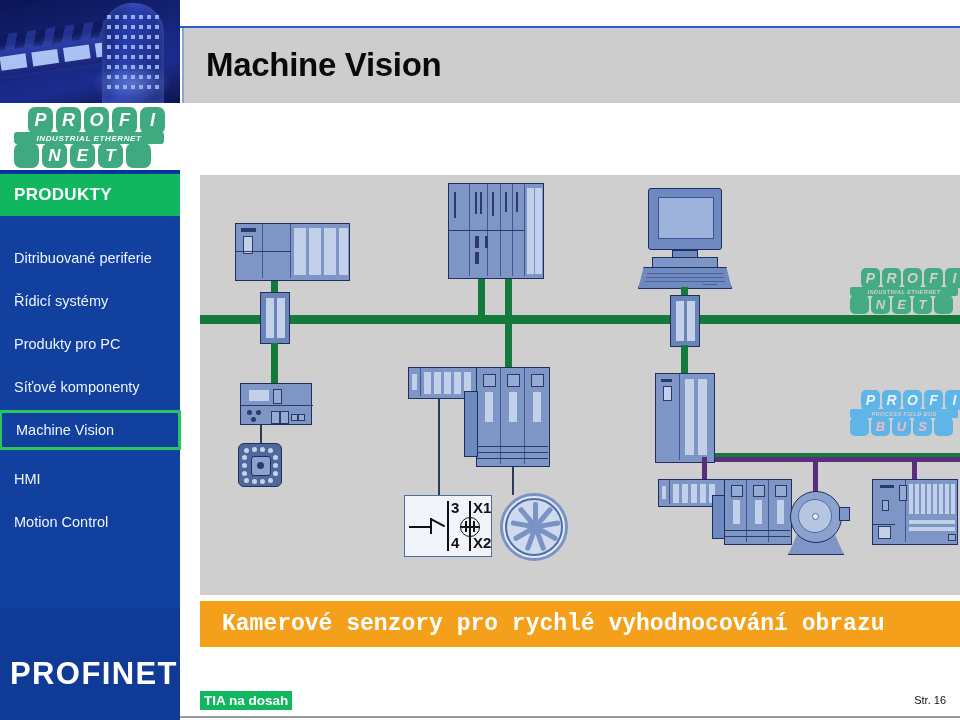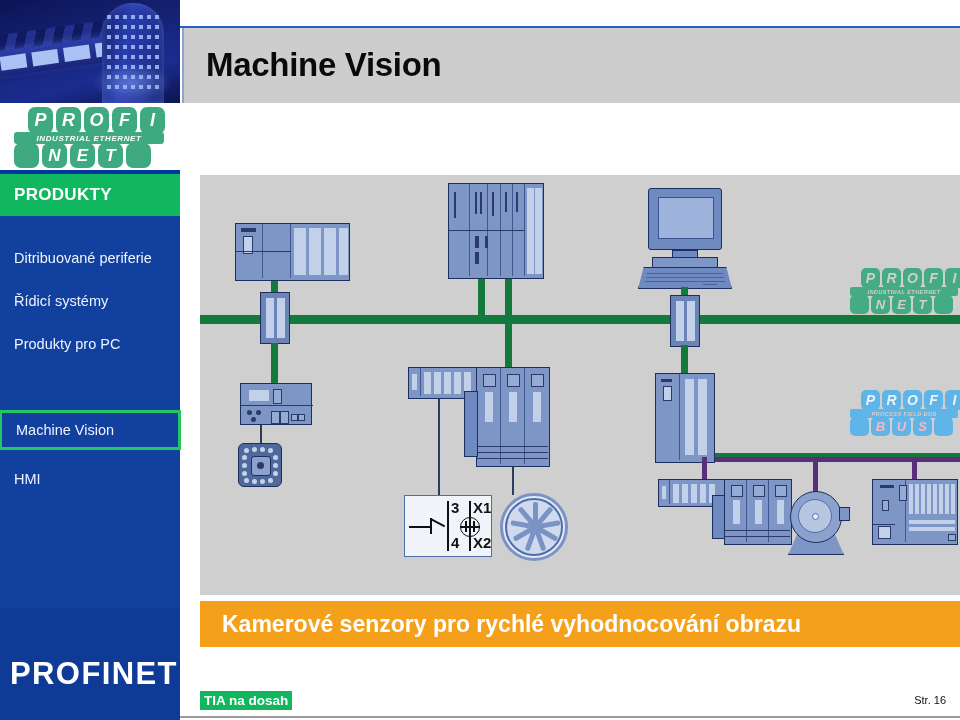--- a/index.html
+++ b/index.html
@@ -186,20 +186,21 @@
   .blade{position:absolute;background:#7a93c4;transform-origin:50% 100%;border-radius:2px;}
   .hub{position:absolute;border-radius:50%;background:#7a93c4;}
 
   
   .caption{
     position:absolute;left:200px;top:601px;width:760px;height:46px;background:#f5a01a;
   }
   .caption span{
     position:absolute;left:22px;top:10px;color:#fff;font-size:23px;font-weight:bold;
     white-space:nowrap;
+    font-family:Liberation Mono, monospace;
   }
 
   
   .tia{
     position:absolute;left:200px;top:691px;height:19px;background:#11b75e;
     padding:0 4px;display:flex;align-items:center;
   }
   .tia span{color:#fff;font-size:13.5px;font-weight:bold;white-space:nowrap;}
   .foot-txt{
     position:absolute;left:288px;top:691px;font-size:13.5px;font-weight:bold;
@@ -267,25 +268,31 @@
   <div class="side-body">
     <div class="nav-item" style="top:22px;">
       <span>Ditribuované periferie</span>
       </div>
     <div class="nav-item" style="top:65px;">
       <span>Řídicí systémy</span>
       </div>
     <div class="nav-item" style="top:108px;">
       <span>Produkty pro PC</span>
       </div>
+    <div class="nav-item" style="top:151px;">
+      <span>Síťové komponenty</span>
+      </div>
     <div class="nav-item active" style="top:194px;">
       <span>Machine Vision</span>
       </div>
     <div class="nav-item" style="top:243px;">
       <span>HMI</span>
+      </div>
+    <div class="nav-item" style="top:286px;">
+      <span>Motion Control</span>
       </div>
   </div>
   <div class="siemens">
     <span>PROFINET</span>
   </div>
 
   <div class="panel">
 
     <div class="bus-pn" style="left:0;top:140px;width:760px;"></div>
 

